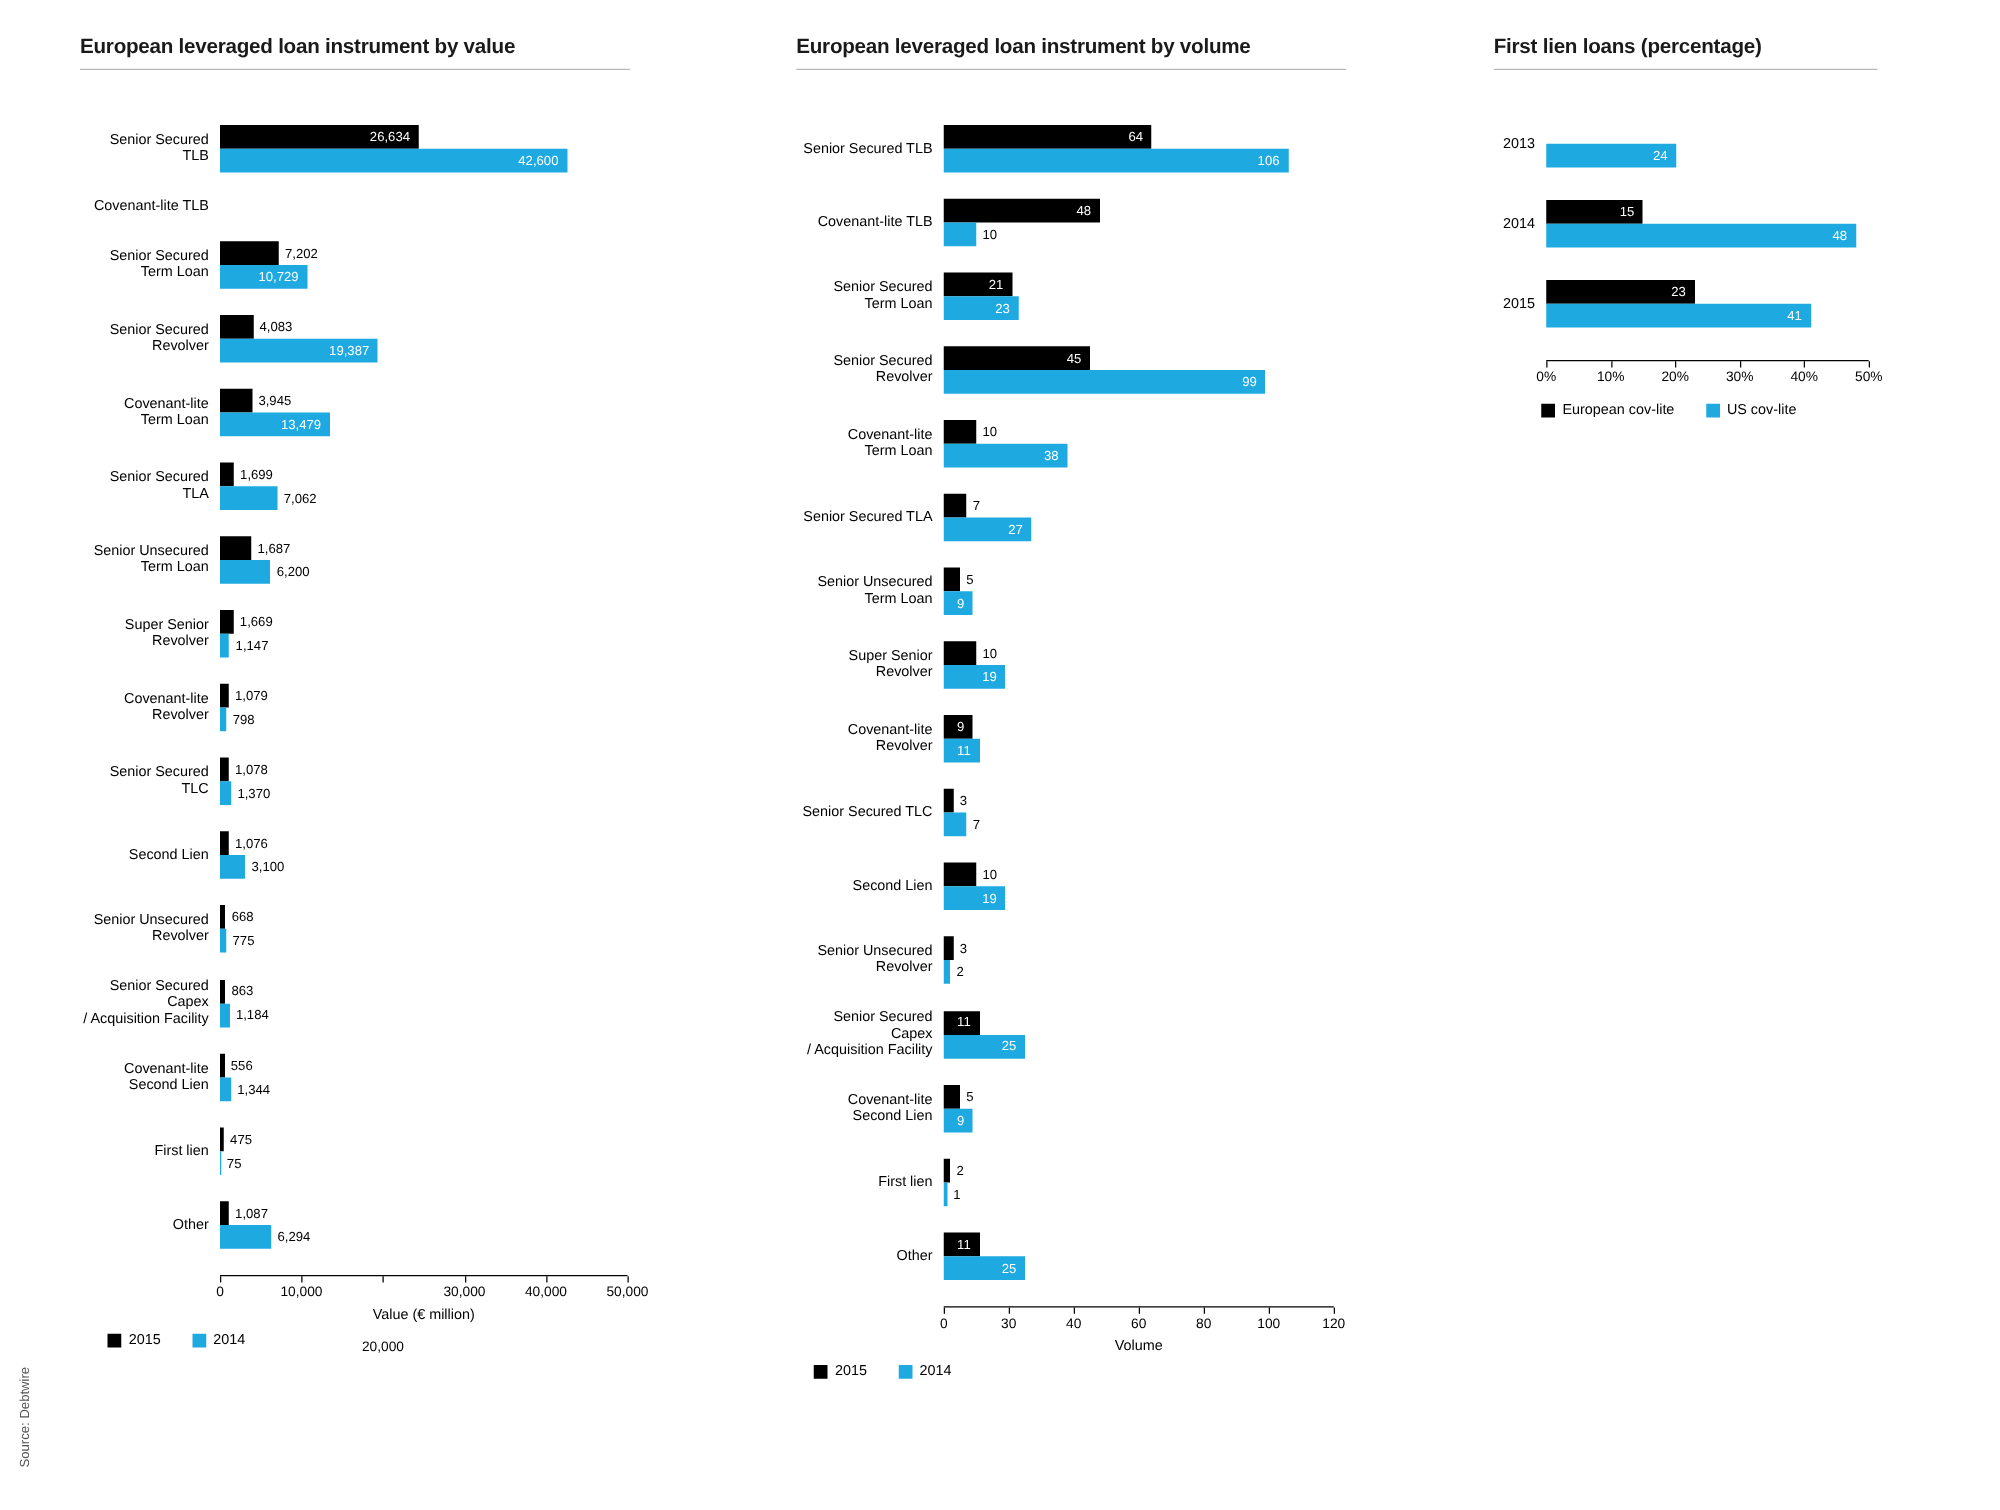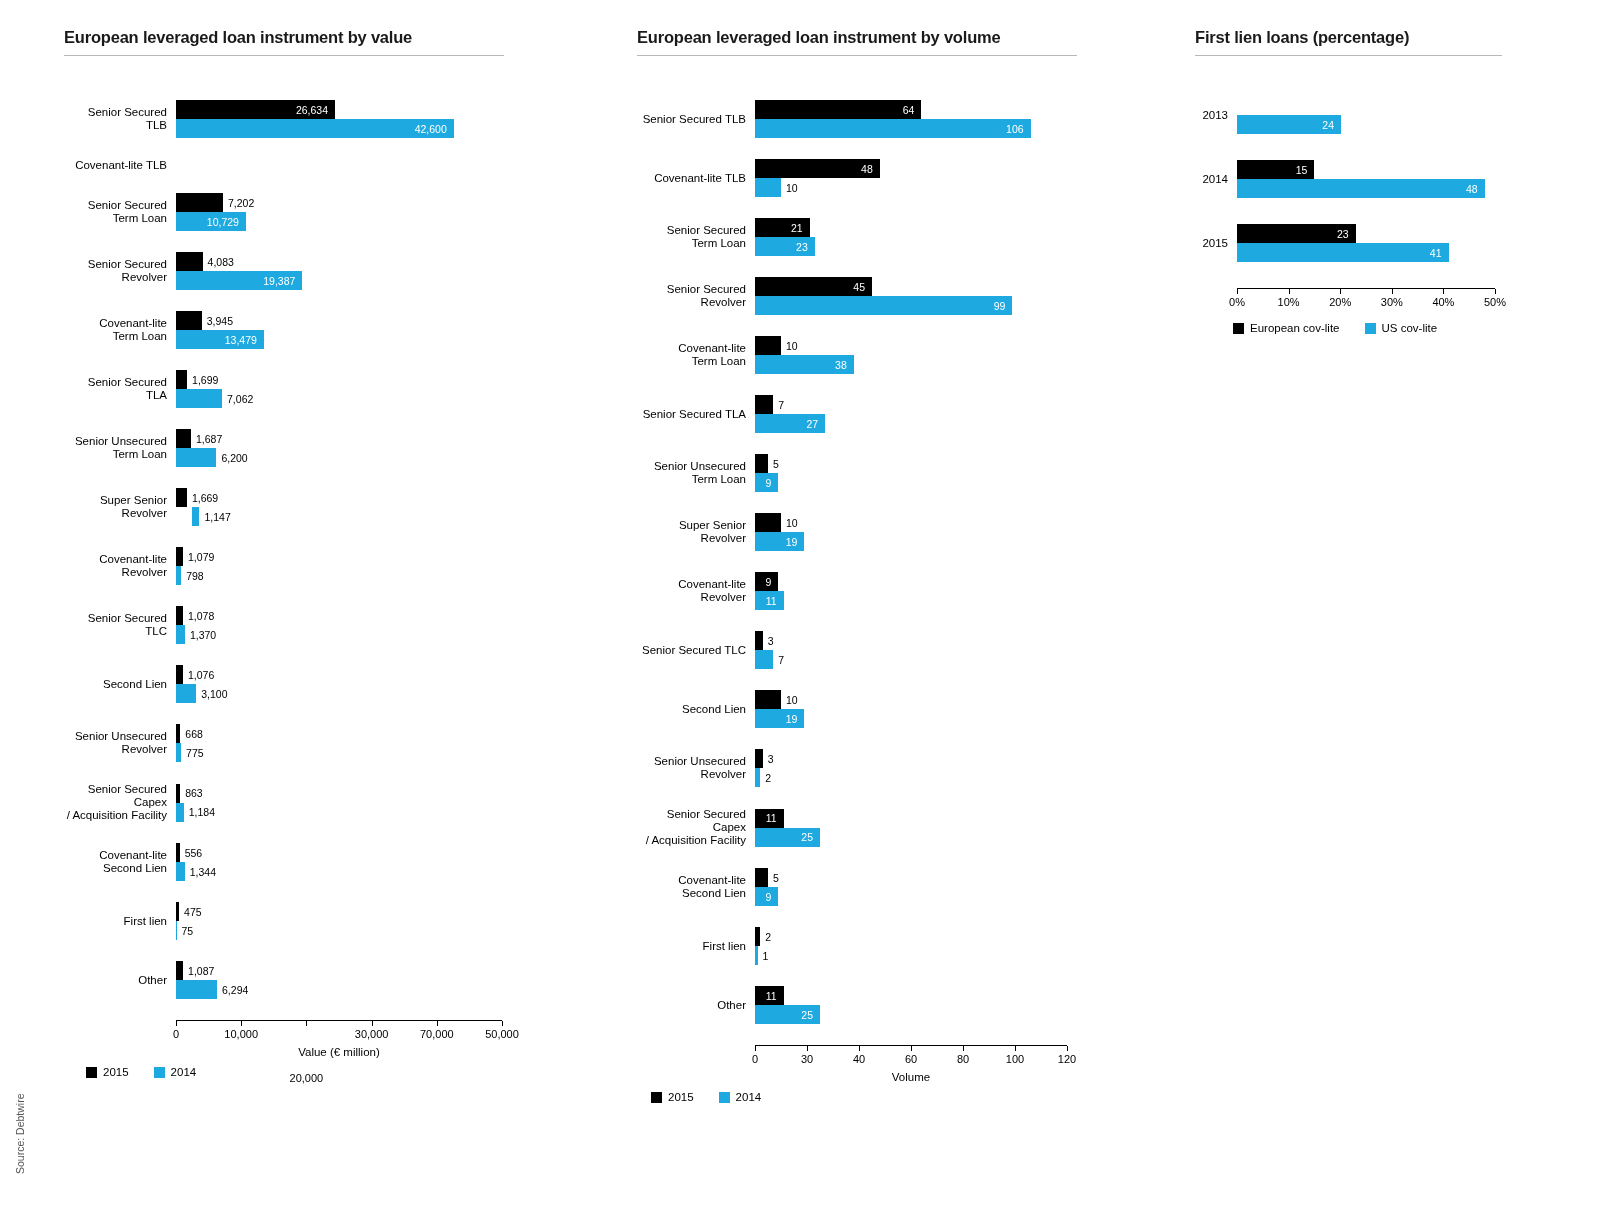--- a/index.html
+++ b/index.html
@@ -236,41 +236,41 @@
             <div class="bar blue" title="2014: 7,062" style="width: 46.0442px;">
               <span class="bar-val outside">7,062</span>
             </div>
           </div>
         </div>
       </div>
       <div class="row" style="margin-bottom: 21px;">
         <div class="cat-label" style="width: 112px;">Senior Unsecured<br>Term Loan</div>
         <div class="bars" style="width: 326px;">
           <div class="bar-wrap">
-            <div class="bar black" title="2015: 1,687" style="width: 15px;">
+            <div class="bar black" title="2015: 1,687" style="width: 25px;">
               <span class="bar-val outside">1,687</span>
             </div>
           </div>
           <div class="bar-wrap">
             <div class="bar blue" title="2014: 6,200" style="width: 40.424px;">
               <span class="bar-val outside">6,200</span>
             </div>
           </div>
         </div>
       </div>
       <div class="row" style="margin-bottom: 21px;">
         <div class="cat-label" style="width: 112px;">Super Senior<br>Revolver</div>
         <div class="bars" style="width: 326px;">
           <div class="bar-wrap">
             <div class="bar black" title="2015: 1,669" style="width: 10.8819px;">
               <span class="bar-val outside">1,669</span>
             </div>
           </div>
           <div class="bar-wrap">
-            <div class="bar blue" title="2014: 1,147" style="width: 7.47844px; margin-left: 16px;">
+            <div class="bar blue" title="2014: 1,147" style="width: 7.47844px;">
               <span class="bar-val outside">1,147</span>
             </div>
           </div>
         </div>
       </div>
       <div class="row" style="margin-bottom: 21px;">
         <div class="cat-label" style="width: 112px;">Covenant-lite<br>Revolver</div>
         <div class="bars" style="width: 326px;">
           <div class="bar-wrap">
             <div class="bar black" title="2015: 1,079" style="width: 7.03508px;">
@@ -394,21 +394,21 @@
       <div class="axis">
         <div class="tick" style="left: 0px;"></div>
         <div class="tick-label" style="left: 0px;">0</div>
         <div class="tick" style="left: 65.2px;"></div>
         <div class="tick-label" style="left: 65.2px;">10,000</div>
         <div class="tick" style="left: 130.4px;"></div>
         <div class="tick-label" style="left: 130.4px; margin-top: 44px;">20,000</div>
         <div class="tick" style="left: 195.6px;"></div>
         <div class="tick-label" style="left: 195.6px;">30,000</div>
         <div class="tick" style="left: 260.8px;"></div>
-        <div class="tick-label" style="left: 260.8px;">70,000</div>
+        <div class="tick-label" style="left: 260.8px;">40,000</div>
         <div class="tick" style="left: 326px;"></div>
         <div class="tick-label" style="left: 326px;">50,000</div>
       </div>
       <div class="axis-title">Value (€ million)</div>
     </div>
     <div class="legend" style="position: relative; margin-top: 44px; margin-left: 22px;">
       <div class="legend-item">
         <span class="swatch black"></span>
         <span>2015</span>
       </div>

